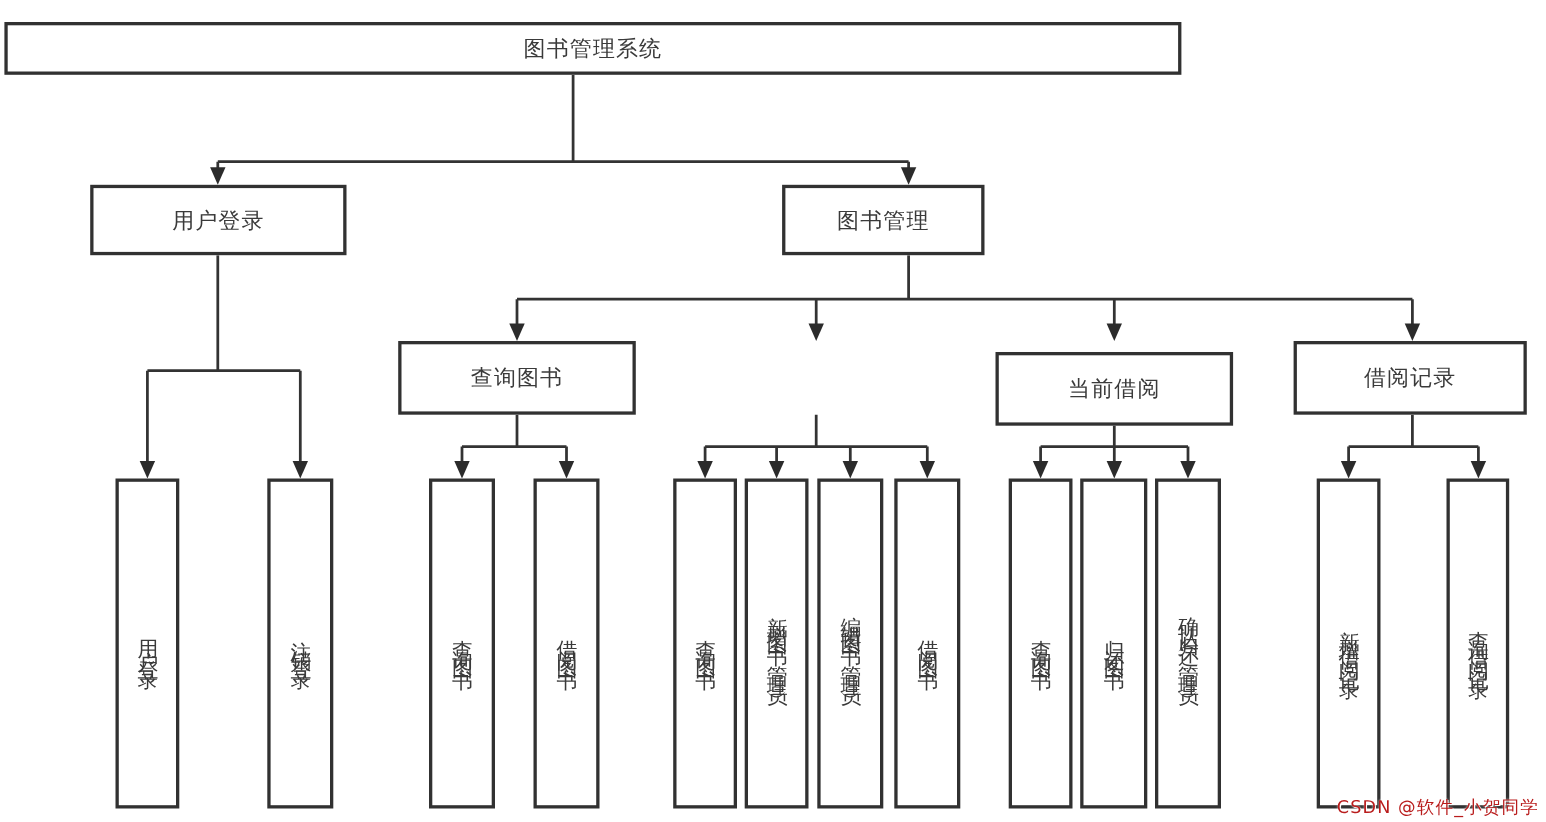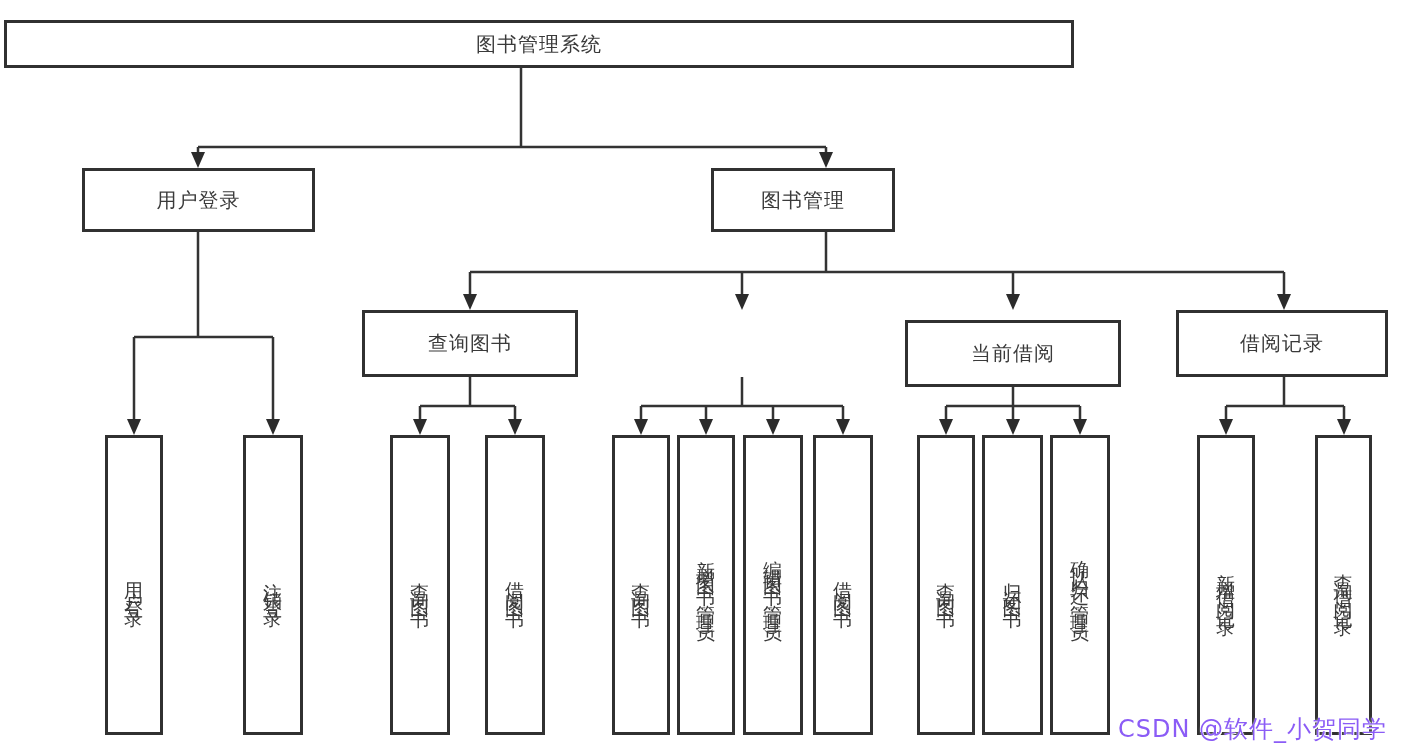--- a/index.html
+++ b/index.html
@@ -12,22 +12,22 @@
     position:absolute;box-sizing:border-box;background:#ffffff;
     border:3px solid #313131;display:flex;align-items:center;justify-content:center;
     text-align:center;
   }
   .h-label{font-size:20px;letter-spacing:1px;white-space:nowrap;}
   .vtext{
     writing-mode:vertical-rl;text-orientation:mixed;
     font-size:19px;letter-spacing:9px;line-height:1;
   }
   .watermark{
-    position:absolute;right:18px;bottom:2px;font-size:24px;letter-spacing:1px;
-    color:#8b5cf6;white-space:nowrap;
+    position:absolute;right:6px;bottom:2px;font-size:16px;letter-spacing:1px;
+    color:#b91c1c;white-space:nowrap;
     text-shadow:0 0 2px #ffffff,1px 1px 0 #ffffff;
   }
 </style>
 </head>
 <body>
 
 <div class="canvas">
 
   <svg class="connectors" viewBox="0 0 1405 747" xmlns="http://www.w3.org/2000/svg">
     <g stroke="#333333" stroke-width="2.5" fill="none">

